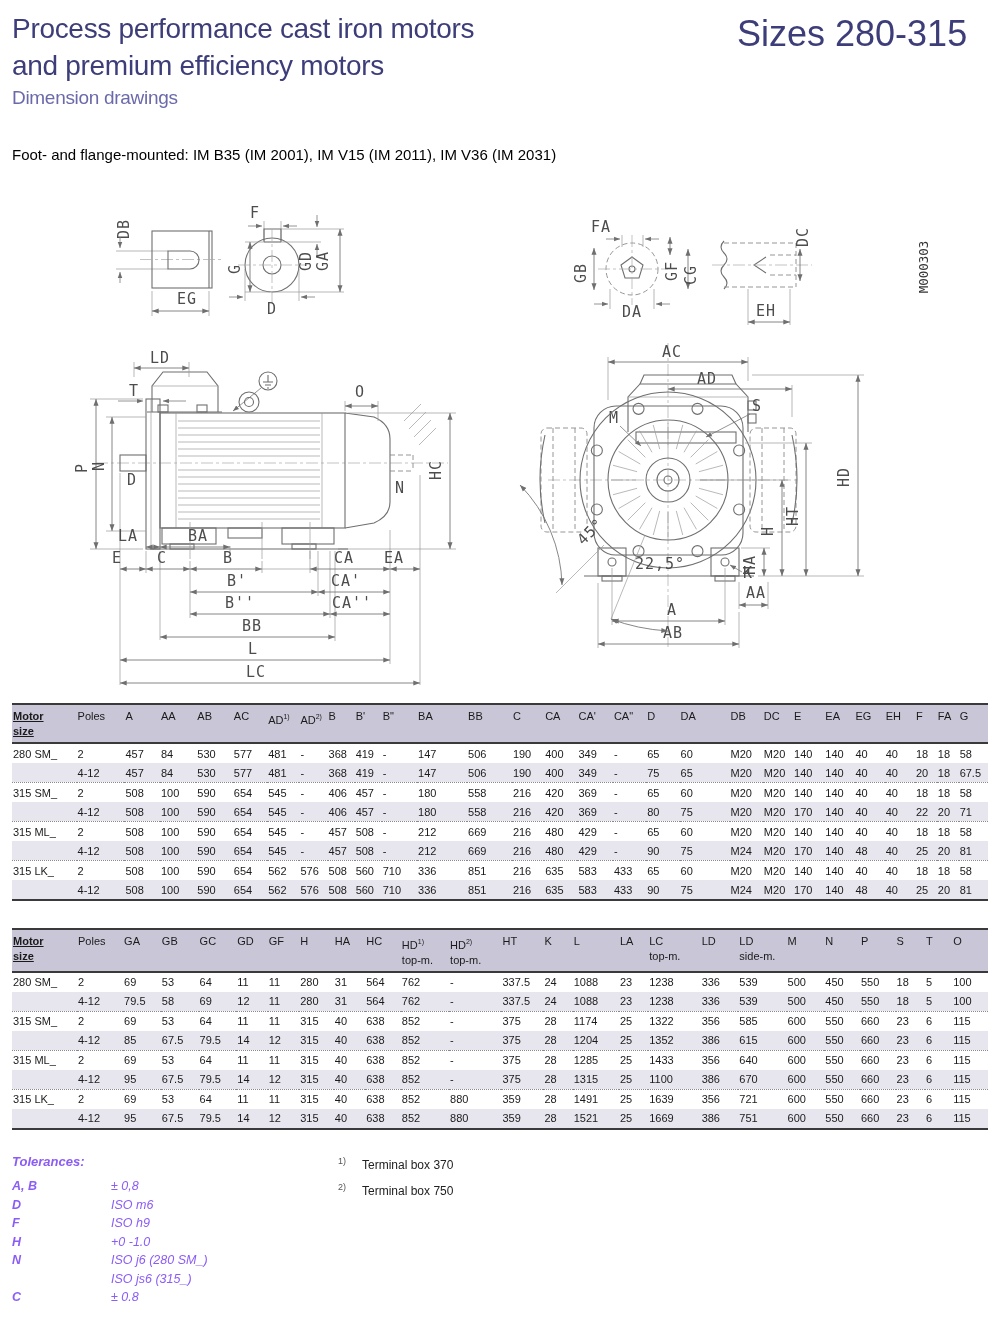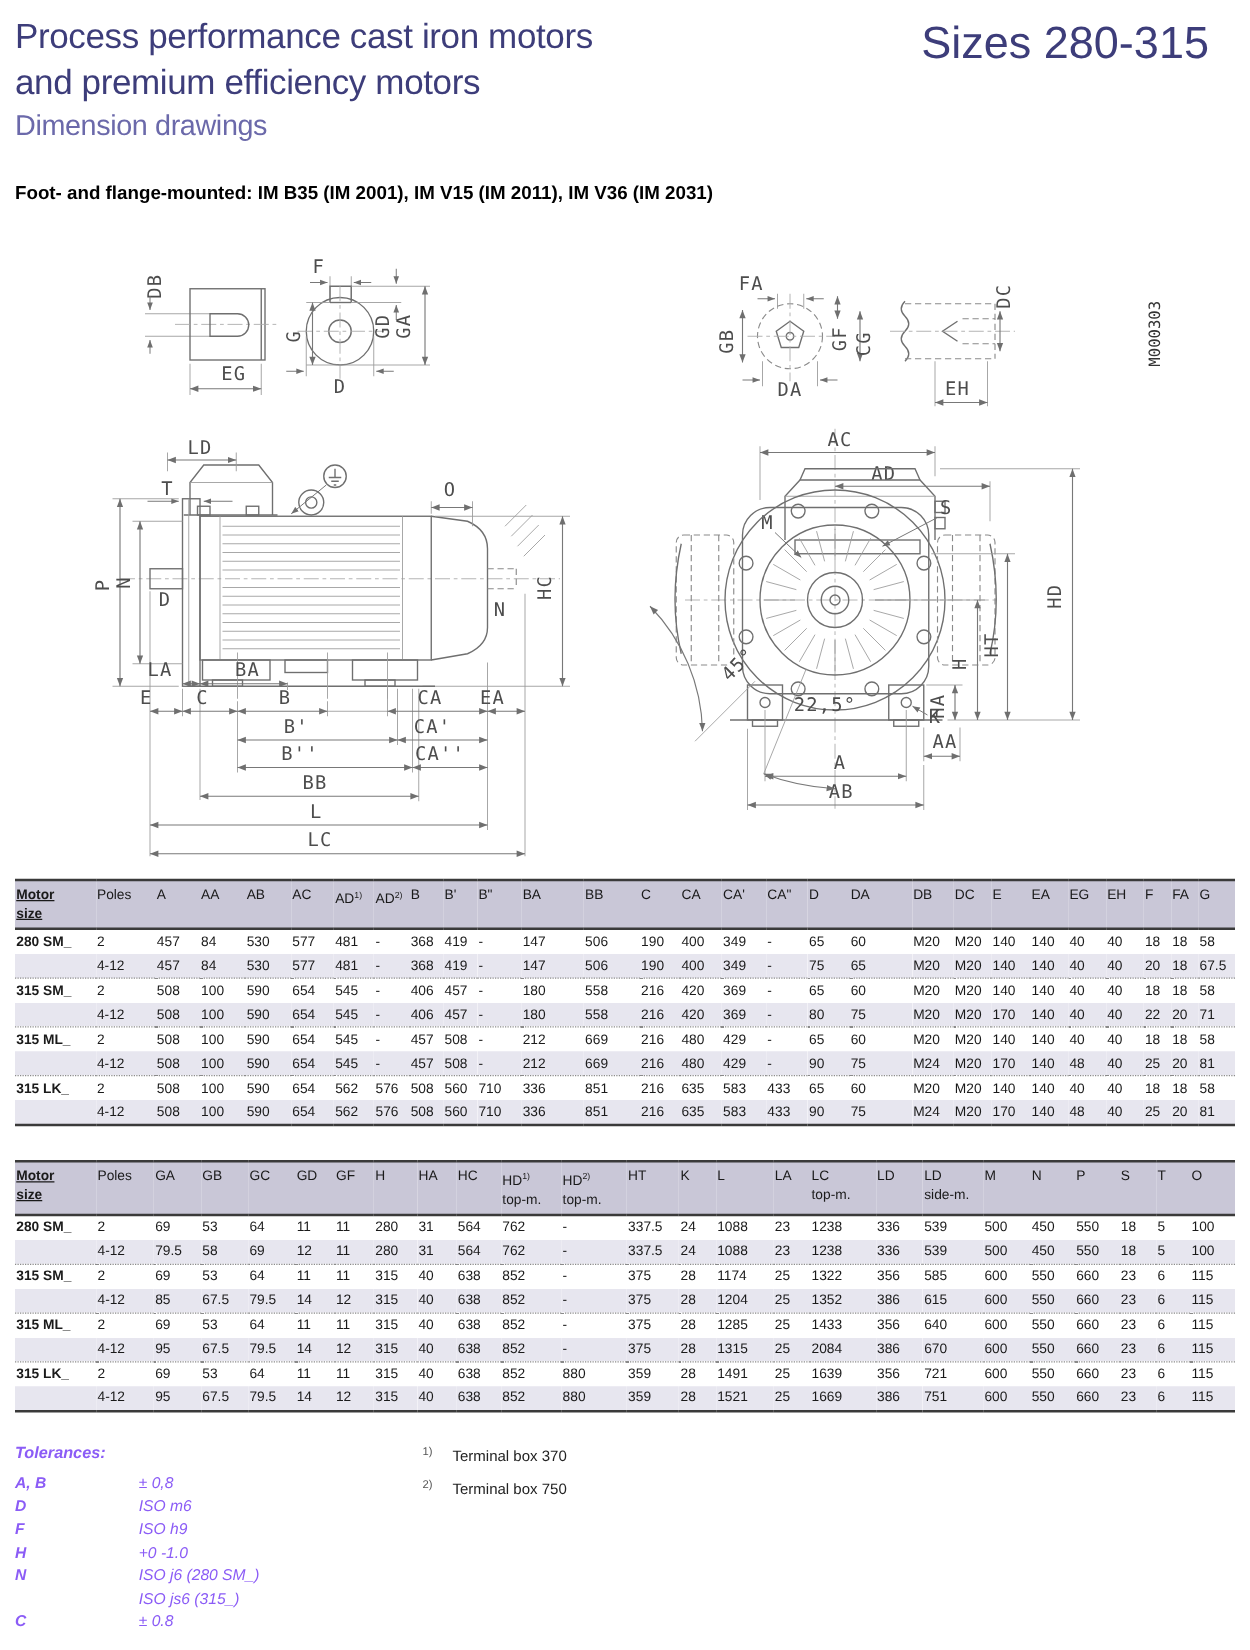--- a/index.html
+++ b/index.html
@@ -1,42 +1,42 @@
 <!DOCTYPE html>
 <html><head>
 <meta charset="utf-8">
 <style>
   html,body{margin:0;padding:0;background:#fff;}
   .page{position:relative;width:1000px;height:1320px;background:#fff;overflow:hidden;
         font-family:"Liberation Sans",sans-serif;color:#111;}
   .title-line{position:absolute;left:12px;font-size:28px;font-weight:400;color:#3d3d7a;letter-spacing:-0.3px;}
-  .subtitle{position:absolute;left:12px;top:87px;font-size:23px;font-weight:400;color:#6b69aa;letter-spacing:-0.3px;}
+  .subtitle{position:absolute;left:12px;top:87px;font-size:19px;font-weight:400;color:#6b69aa;letter-spacing:-0.3px;}
   .sizes{position:absolute;left:737px;top:13px;font-size:36px;font-weight:400;color:#3d3d7a;}
-  .mounting{position:absolute;left:12px;top:146px;font-size:15px;font-weight:bold;color:#000;}
+  .mounting{position:absolute;left:12px;top:146px;font-size:15px;font-weight:normal;color:#000;}
   svg.drawings{position:absolute;left:0;top:185px;}
   svg .ol{fill:none;stroke:#6f6f6f;stroke-width:1.1;}
   svg .fin{fill:none;stroke:#9b9b9b;stroke-width:0.7;}
   svg .cl{fill:none;stroke:#a9a9a9;stroke-width:0.7;stroke-dasharray:12 3 3 3;}
   svg .dsh{fill:none;stroke:#8a8a8a;stroke-width:0.9;stroke-dasharray:5 3;}
   svg .ext{fill:none;stroke:#9a9a9a;stroke-width:0.7;}
   svg .dim{fill:none;stroke:#787878;stroke-width:0.9;marker-start:url(#arw);marker-end:url(#arw);}
   svg .lead{fill:none;stroke:#787878;stroke-width:0.8;marker-end:url(#arw);}
   svg text.dlbl{font-family:"DejaVu Sans Mono",monospace;font-size:15px;fill:#4d4d4d;text-anchor:middle;letter-spacing:1px;}
   svg text.code{font-family:"DejaVu Sans Mono",monospace;font-size:12.5px;fill:#333;text-anchor:middle;}
   .tbl{position:absolute;left:12px;width:976px;}
   .tbl1{top:703px;} .tbl2{top:928px;}
   .tbl table{width:100%;border-collapse:collapse;table-layout:fixed;font-size:11px;color:#1a1a1a;
              border-top:2px solid #3a3a3a;border-bottom:2px solid #3a3a3a;}
   .tbl thead th{background:#c9c7d7;text-align:left;font-weight:normal;padding:4px 1px 3px 1px;
                 vertical-align:top;border-bottom:2px solid #3a3a3a;line-height:15px;}
   .tbl th:first-child{font-weight:bold;text-decoration:underline;}
   .tbl td{padding:3.5px 1px;overflow:hidden;white-space:nowrap;}
   .tbl tr.alt{background:#e7e6ef;}
   .tbl tbody tr.grp td{border-top:1px dotted #8a8a8a;}
-  .tbl td.size{font-weight:bold;}
+  .tbl td.size{font-weight:normal;}
   .tbl sup{font-size:7px;vertical-align:super;}
   .tol{position:absolute;left:12px;top:1154px;font-size:12.5px;color:#8b5cf6;font-style:italic;}
   .tol .title{font-weight:bold;font-size:13px;margin-bottom:10px;}
   .tol-row{display:flex;height:18.5px;align-items:baseline;gap:36px;}
   .tol-row .k{width:63px;font-weight:bold;}
   .fnotes{position:absolute;left:338px;top:1156px;font-size:12px;color:#222;}
   .fn-row{margin-bottom:10px;}
   .fn-row sup{font-size:9px;color:#555;vertical-align:super;}
   .fn-row span{margin-left:16px;}
   .note-box{position:absolute;left:648px;top:1168px;width:312px;border:2px solid #5b5b9f;
@@ -878,21 +878,21 @@
             <td>12</td>
             <td>315</td>
             <td>40</td>
             <td>638</td>
             <td>852</td>
             <td>-</td>
             <td>375</td>
             <td>28</td>
             <td>1315</td>
             <td>25</td>
-            <td>2084</td>
+            <td>1100</td>
             <td>386</td>
             <td>670</td>
             <td>600</td>
             <td>550</td>
             <td>660</td>
             <td>23</td>
             <td>6</td>
             <td>115</td>
           </tr>
           <tr class="grp">

